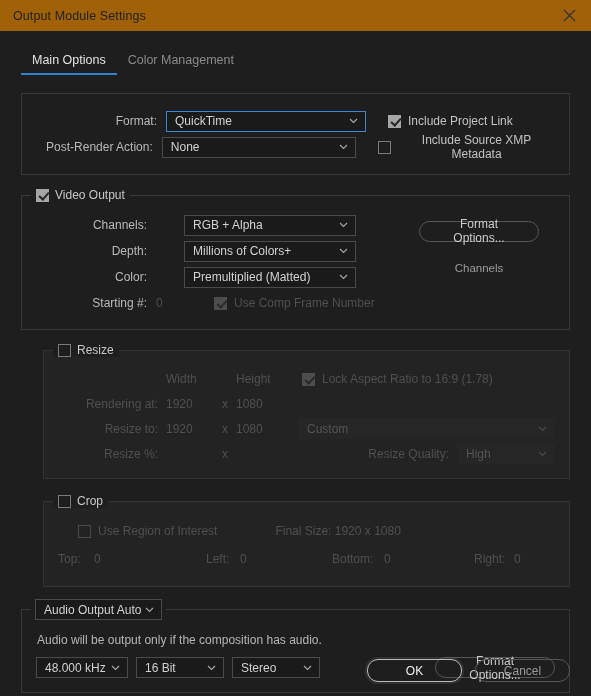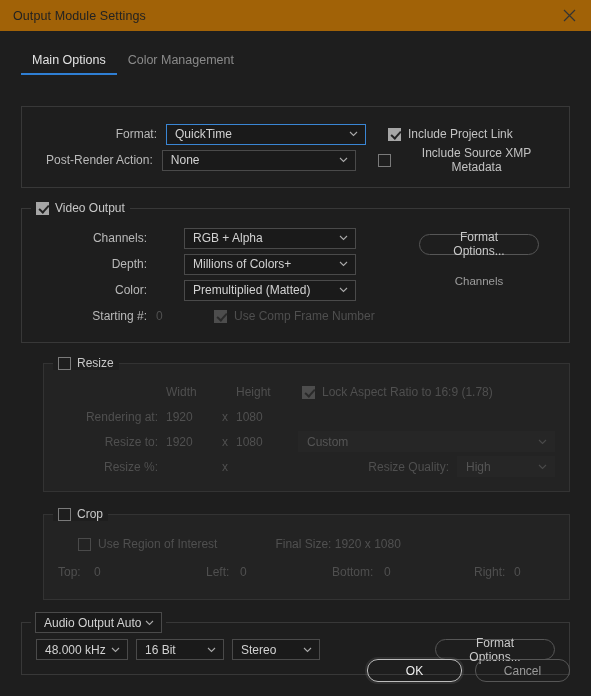--- a/index.html
+++ b/index.html
@@ -156,21 +156,21 @@
     display: inline-flex; align-items: center; justify-content: center;
   }
   .pill.primary {
     border-color: #bdbdbd;
     color: #f0f0f0;
     box-shadow: 0 0 0 2px rgba(120,120,120,.20);
   }
   .pill.muted { color: #9a9a9a; }
 
   
-  #main-options-panel { padding: 14px 14px 14px 0; margin-top: 31px; }
+  #main-options-panel { padding: 14px 14px 14px 0; margin-top: 18px; }
   .fmt-row { display: flex; align-items: center; height: 26px; }
   .fmt-lbl { width: 144px; padding-right: 9px; }
   .fmt-field { width: 200px; }
   .fmt-side { margin-left: 22px; text-align: center; }
 
   
   #video-output-panel { padding: 16px 14px 13px 0; margin-top: 20px; }
   .vo-row { display: flex; align-items: center; height: 26px; }
   .vo-lbl { width: 134px; padding-right: 9px; }
   .vo-field { width: 172px; margin-left: 28px; }
@@ -410,20 +410,21 @@
         <div class="select" style="width:127px">
           <span class="sv">Audio Output Auto</span>
           <span class="chev">
             <svg width="9" height="6" viewBox="0 0 9 6">
                 <path d="M1 1 L4.5 4.5 L8 1" stroke="#a9a9a9" stroke-width="1.1" fill="none"></path>
               </svg>
           </span>
         </div>
       </div>
 
+      <div class="audio-note">Audio will be output only if the composition has audio.</div>
 
       <div class="audio-selects">
         <div class="select" style="width:92px">
           <span class="sv">48.000 kHz</span>
           <span class="chev">
             <svg width="9" height="6" viewBox="0 0 9 6">
                 <path d="M1 1 L4.5 4.5 L8 1" stroke="#a9a9a9" stroke-width="1.1" fill="none"></path>
               </svg>
           </span>
         </div>

